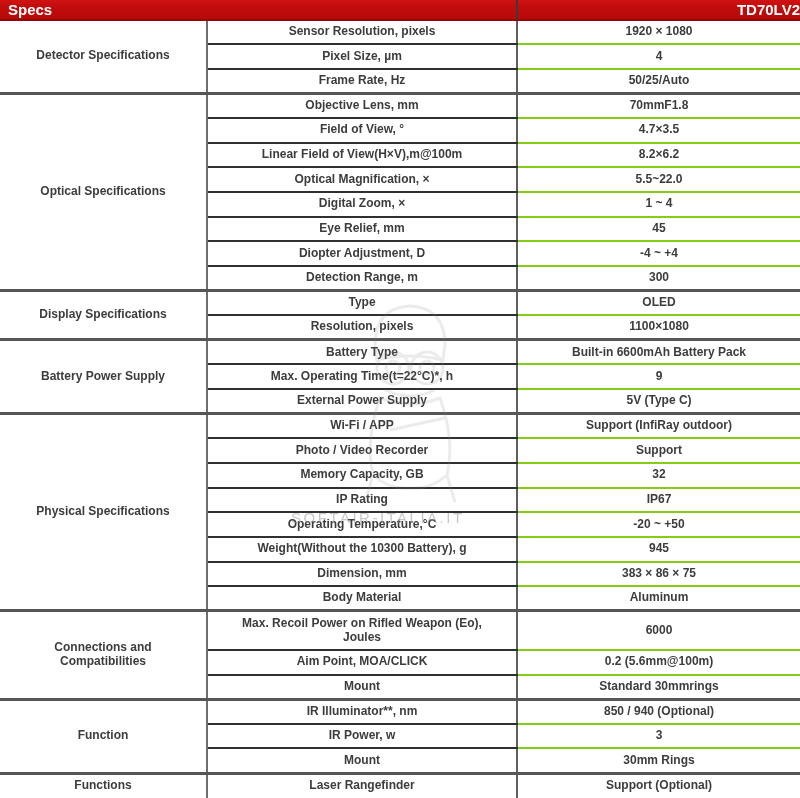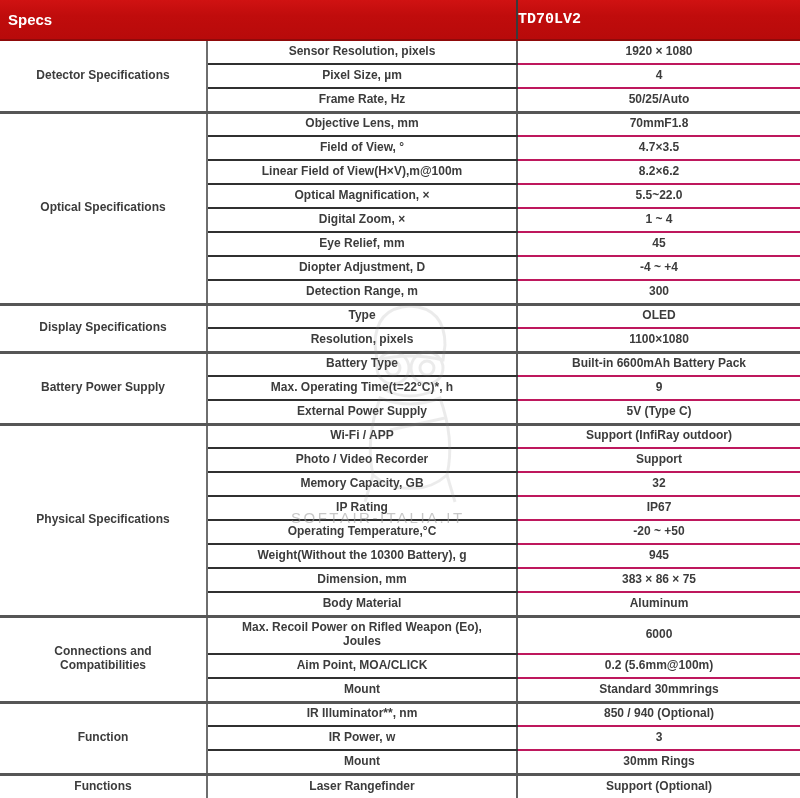--- a/index.html
+++ b/index.html
@@ -14,29 +14,29 @@
   table.spec-table {
     width: 800px; height: 798px;
     border-collapse: collapse;
     table-layout: fixed;
   }
   col.c-cat   { width: 207px; }
   col.c-param { width: 310px; }
   col.c-val   { width: 283px; }
 
   
-  tr.hdr { height: 40px; margin-left: 41px; }
+  tr.hdr { height: 19px; margin-left: 41px; }
   tr.hdr th {
     background: linear-gradient(#d01212, #c00c0c 40%, #b80a0a);
     color: #ffffff;
     font-size: 15px; font-weight: 700;
     border-bottom: 2px solid #8f0a0a;
   }
   th.hdr-specs { text-align: left; padding-left: 8px; border-right: 2px solid #3a3a3a; }
-  th.hdr-model { text-align: left; font-family: Liberation Mono, monospace; }
+  th.hdr-model { text-align: right; }
 
   
   td {
     font-size: 12px; font-weight: 600; color: #3c3c3c;
     text-align: center; vertical-align: middle;
     line-height: 1.15;
   }
   tr.r { height: 24px; }
   tr.r-tall { height: 38px; }
 
@@ -44,21 +44,21 @@
     border-right: 2px solid #6e6e6e;
     border-bottom: 3px solid #565656;
     padding: 0 20px;
   }
   td.param {
     border-right: 2px solid #5f5f5f;
     border-bottom: 2px solid #303030;
     padding: 0 24px;
   }
   td.value {
-    border-bottom: 2px solid #be185d;
+    border-bottom: 2px solid #84cc16;
     padding: 0 6px;
   }
   tr.sec-end td.param, tr.sec-end td.value {
     border-bottom: 3px solid #565656;
   }
   tr.last td { border-bottom: none; }
 
   
   .watermark {
     position: absolute; pointer-events: none;

